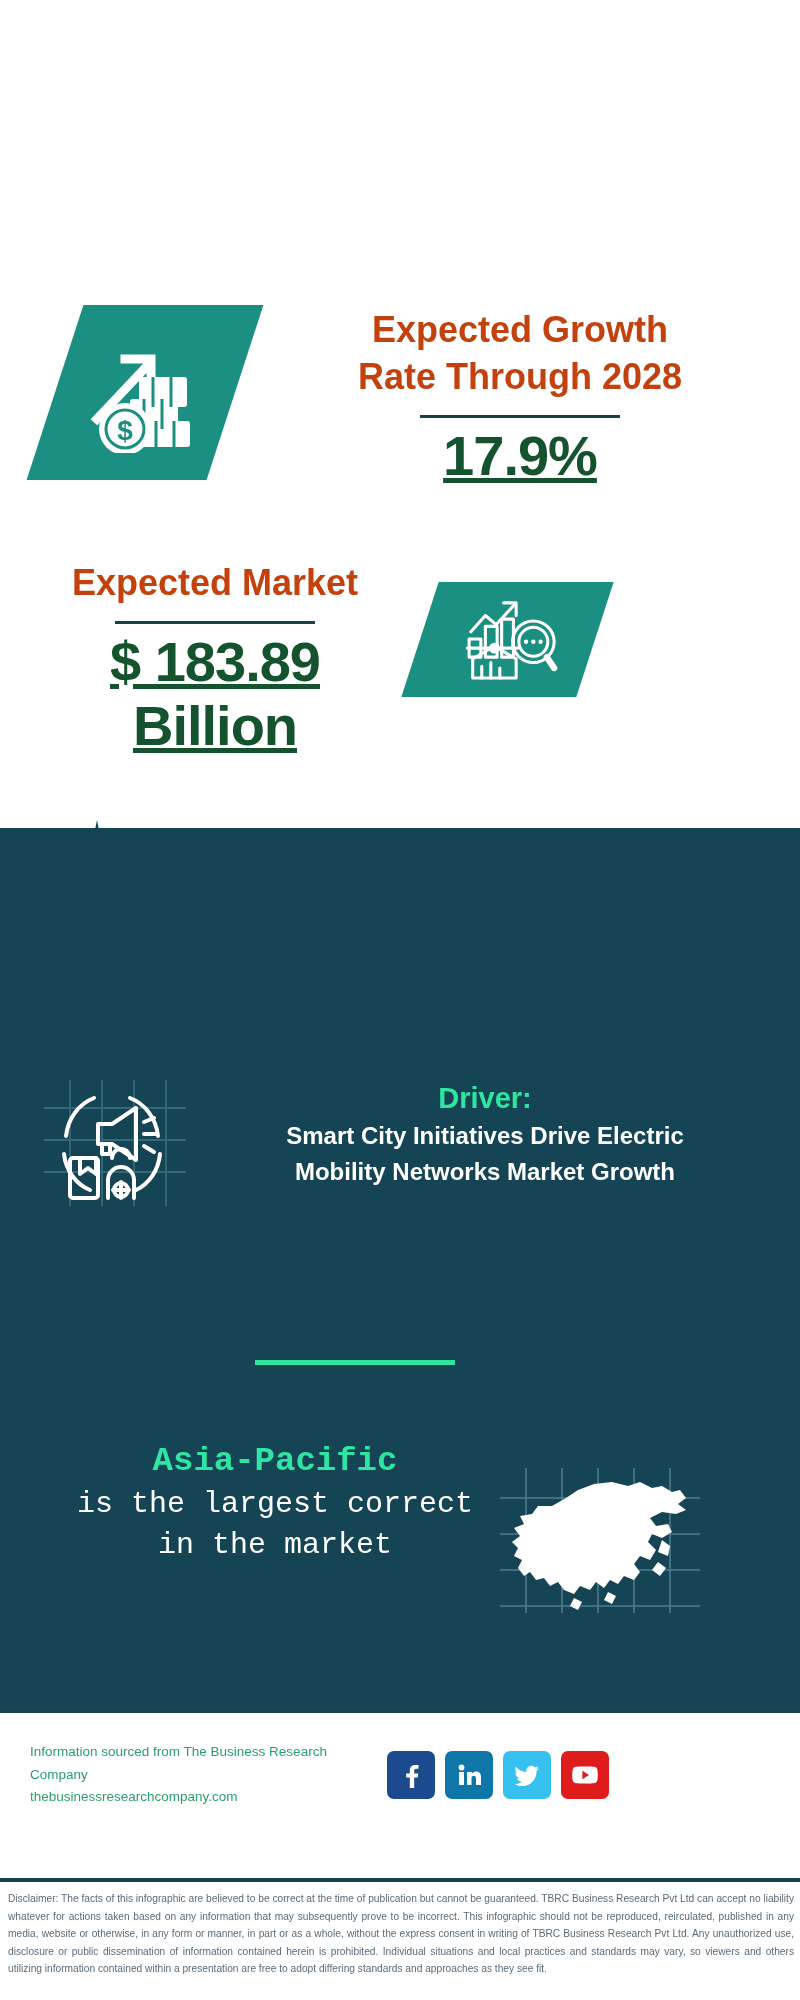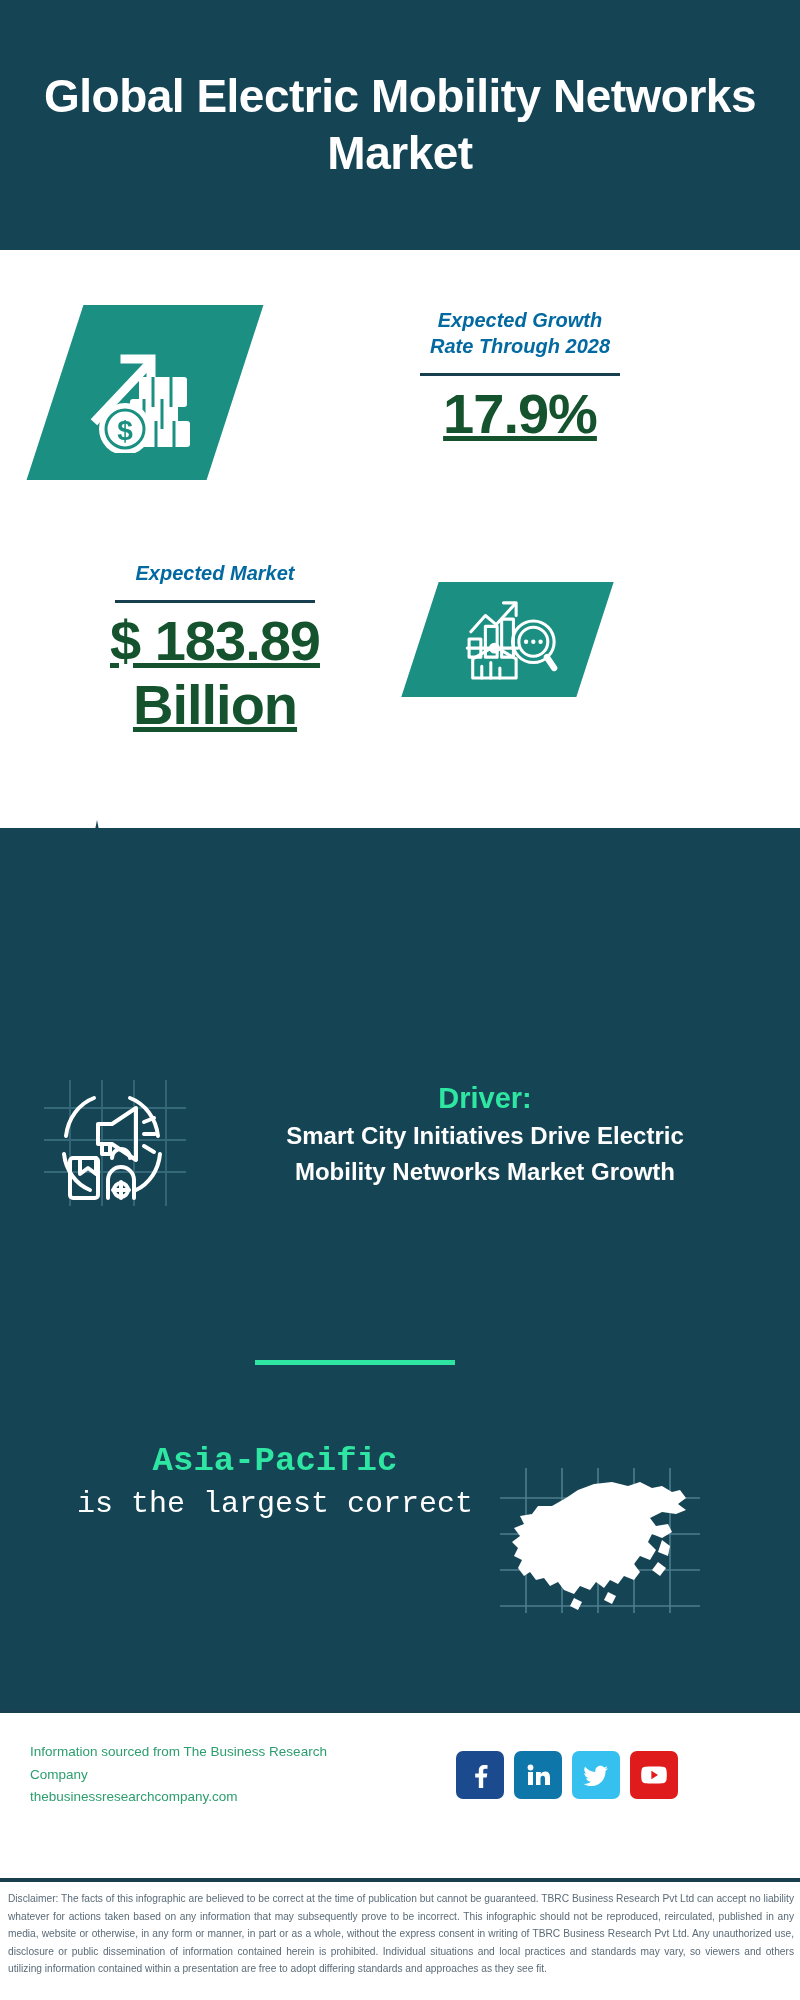--- a/index.html
+++ b/index.html
@@ -46,21 +46,21 @@
   .icon-money {
     left:55px; top:0px; width:180px; height:175px;
   }
   .icon-inner { transform: skewX(18deg); width:100%; height:100%;
                 display:flex; align-items:center; justify-content:center; }
 
   .growth-text {
     position:absolute; left:270px; top:2px; width:500px; text-align:center;
   }
   .lbl-dark {
-    color:#0369a1; font-size:20px; font-weight:bold; line-height:1.3;font-style:italic;
+    color:#c2410c; font-size:36px; font-weight:bold; line-height:1.3;
   }
   .rule-dark {
     width:200px; height:3px; background:#173f50; margin:14px auto 6px auto;
   }
   .val-teal {
     color:#14532d; font-size:56px; font-weight:bold; line-height:1.15;
     letter-spacing:-1px;
     text-decoration:underline;
   }
 
@@ -102,22 +102,22 @@
   .region-name { color:#2ee6a2; font-size:34px; font-weight:bold; line-height:1.25; }
   .region-sub { color:#ffffff; font-size:30px; line-height:1.3; margin-top:2px; }
   .region-map { position:absolute; left:500px; top:28px; width:200px; height:145px; }
 
   
   .footer {
     position:absolute; left:0; top:1710px; width:800px; height:175px;
     background:#ffffff; border-top:3px solid #173f50;
   }
   .footer-inner {
-    position:absolute; left:0; top:22px; width:678px; height:80px;
-    display:flex; align-items:center;justify-content:space-between;
+    position:absolute; left:0; top:22px; width:732px; height:80px;
+    display:flex; align-items:center;
   }
   .src-text {
     margin-left:30px; width:345px;
     color:#2c9e6e; font-size:13.5px; line-height:1.7;
   }
   .social-row { display:flex; gap:10px; margin-left:12px; align-items:center; }
   .soc {
     width:48px; height:48px; border-radius:7px;
     display:flex; align-items:center; justify-content:center;
     color:#fff;
@@ -133,23 +133,20 @@
   .disclaimer {
     position:absolute; left:8px; top:1890px; width:786px;
     color:#5a6b78; font-size:10.2px; line-height:1.72; text-align:justify;
   }
 </style>
 </head>
 <body>
 
 <div class="page">
 
-  <div class="header">
-    <div class="header-title">Global Electric Mobility Networks Market</div>
-  </div>
 
   <div class="white-zone">
 
     <div class="growth-block">
       <div class="para-icon icon-money">
         <div class="icon-inner">
           <svg width="120" height="120" viewBox="0 0 120 120" aria-hidden="true">
             <g fill="none" stroke="#ffffff" stroke-width="9" stroke-linecap="square">
               <path d="M12 86 L62 33"></path>
               <path d="M40 26 L66 26 L66 54" stroke-linejoin="miter"></path>
@@ -269,20 +266,21 @@
       <div class="driver-body">Mobility Networks Market Growth</div>
     </div>
   </div>
 
   <div class="rule-green"></div>
 
   <div class="region-block">
     <div class="region-text">
       <div class="region-name">Asia-Pacific</div>
       <div class="region-sub">is the largest correct</div>
+      <div class="region-sub">in the market</div>
     </div>
     <div class="region-map">
       <svg width="200" height="145" viewBox="0 0 200 145" aria-hidden="true">
         <g stroke="#4d7e8d" stroke-width="1.6" fill="none">
           <path d="M0 30 L200 30 M0 66 L200 66 M0 102 L200 102 M0 138 L200 138"></path>
           <path d="M26 0 L26 145 M62 0 L62 145 M98 0 L98 145 M134 0 L134 145 M170 0 L170 145"></path>
         </g>
         <path fill="#ffffff" d="M52 38 L66 30 L78 22 L94 16 L112 14 L128 18 L140 14 L152 20 L162 18
           L172 24 L180 22 L186 30 L178 36 L186 42 L176 46 L162 44 L150 50 L156 58 L168 56 L172 64
           L162 70 L152 66 L148 74 L156 82 L150 92 L140 88 L134 96 L140 104 L134 112 L124 108

